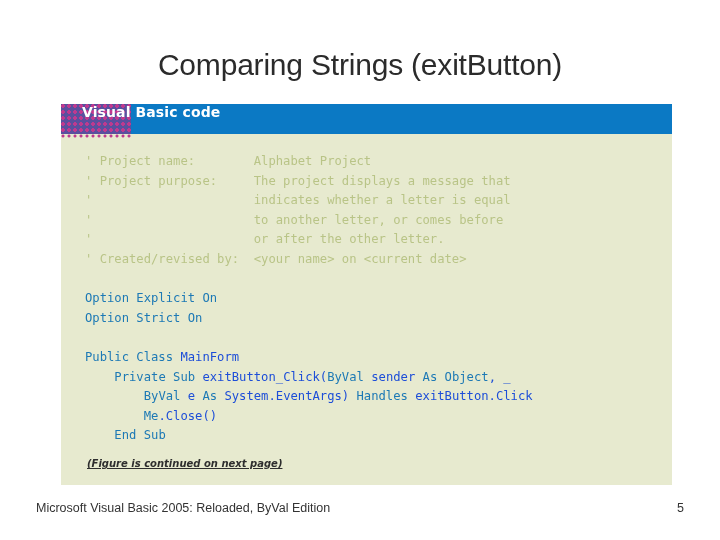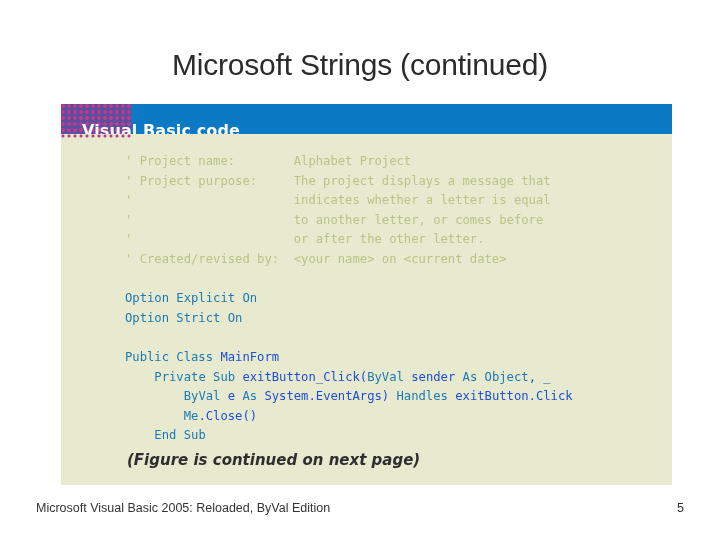--- a/index.html
+++ b/index.html
@@ -65,39 +65,38 @@
     width: 70px;
     height: 5px;
     background-color: #e7eacf;
     background-image:
       radial-gradient(circle at 2px 2px, #c0398f 1.4px, rgba(192,57,143,0) 1.7px);
     background-size: 6px 6px;
   }
   .banner-title {
     position: absolute;
     left: 21px;
-    top: 17px;
+    top: 0;
     color: #ffffff;
     font-family: "DejaVu Sans", sans-serif;
-    font-size: 16px;
+    font-size: 14px;
     font-weight: bold;
     letter-spacing: 0.1px;
     z-index: 3;
   }
 
   
   .code-body {
     position: absolute;
     left: 0;
     top: 36px;
     width: 611px;
     height: 345px;
     padding: 12px 0 0 0;
     box-sizing: border-box;
-    margin-left: 40px;
   }
   .code-lines {
     margin: 0;
     padding: 0 0 0 24px;
     font-family: "DejaVu Sans Mono", monospace;
     font-size: 12.2px;
     line-height: 19.6px;
     white-space: pre;
     color: #3a3a3a;
   }
@@ -105,24 +104,25 @@
   .tok-comment { color: #b9c487; }
   .tok-kw      { color: #1d79b5; font-weight: normal; }
   .tok-id      { color: #1d4ed8; }
   .tok-blank   { color: transparent; }
 
   .continued-note {
     position: absolute;
     left: 26px;
     bottom: 16px;
     font-family: "DejaVu Sans", sans-serif;
-    font-size: 15px;
+    font-size: 10px;
     font-style: italic;
     font-weight: bold;
     color: #2e2e2e;
+    text-decoration: underline;
   }
 
   
   .footer-text {
     position: absolute;
     left: 36px;
     top: 501px;
     font-family: "Liberation Sans", sans-serif;
     font-size: 12.5px;
     color: #333333;
@@ -133,21 +133,21 @@
     right: 36px;
     top: 501px;
     font-family: "Liberation Sans", sans-serif;
     font-size: 12.5px;
     color: #333333;
   }
 </style>
 </head>
 <body>
 
-<div class="slide-title">Microsoft Strings (continued)</div>
+<div class="slide-title">Comparing Strings (exitButton)</div>
 
 <div class="figure-panel">
 
   <div class="panel-banner">
     <div class="banner-dots"></div>
 
     <div class="banner-title">Visual Basic code</div>
   </div>
   <div class="banner-dots-under"></div>
 

